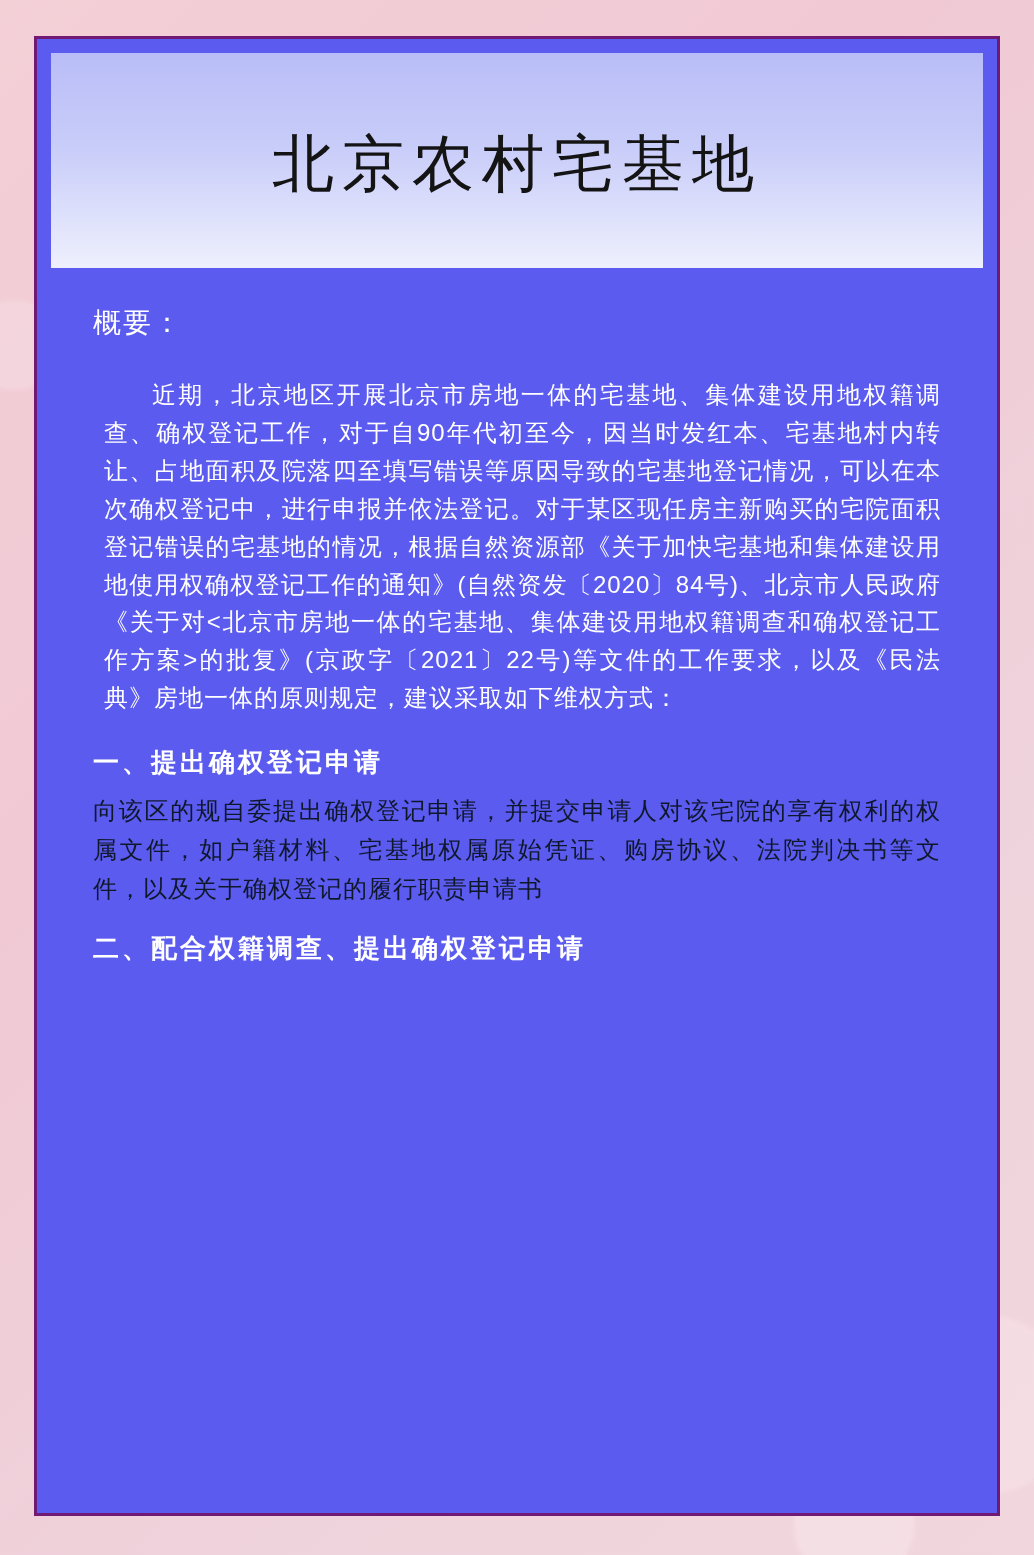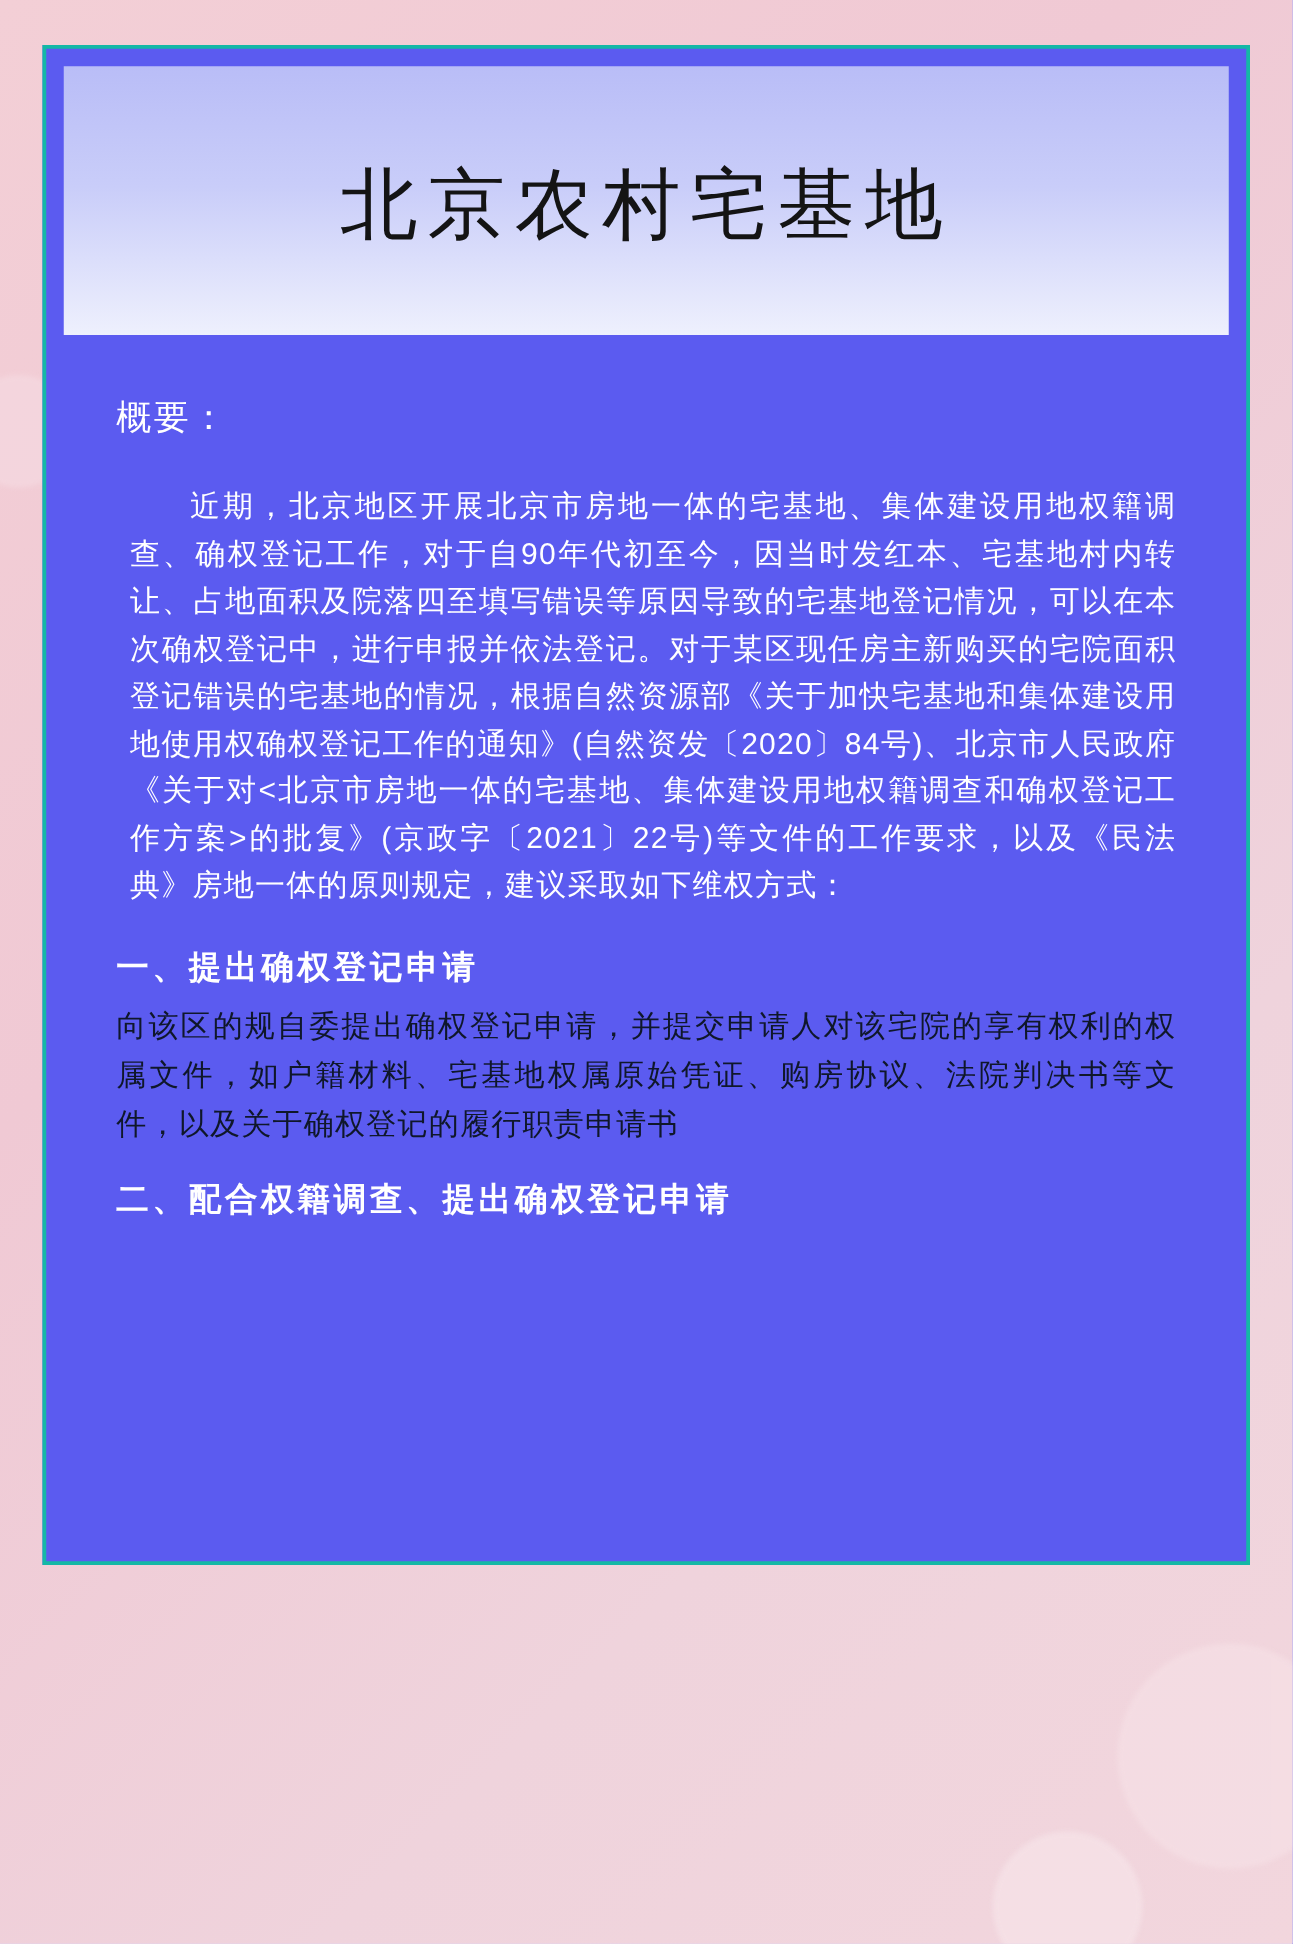--- a/index.html
+++ b/index.html
@@ -23,24 +23,24 @@
   }
   .blob-1 { width: 180px; height: 180px; background: #f7e3e8; right: -40px; bottom: 60px; }
   .blob-2 { width: 120px; height: 120px; background: #f8e8ec; right: 120px; bottom: -30px; }
   .blob-3 { width: 90px; height: 90px; background: #f6dde4; left: -30px; top: 300px; }
 
   .poster {
     position: absolute;
     left: 34px;
     top: 36px;
     width: 966px;
-    height: 1216px;
+    height: 1480px;
     background: #5b5bf0;
     box-sizing: border-box;
-    border: 3px solid #14b8a6;
+    border: 3px solid #701a75;
     overflow: hidden;
   }
 
   .title-band {
     margin: 14px 14px 0 14px;
     height: 215px;
     background: linear-gradient(180deg, #b9bdf7 0%, #c9cdf9 45%, #eef0fd 100%);
     display: flex;
     flex-direction: column;
     align-items: center;
@@ -52,21 +52,21 @@
     font-family: "DejaVu Serif", "Liberation Serif", serif;
     font-size: 62px;
     line-height: 1.28;
     color: #141414;
     letter-spacing: 8px;
     font-weight: 400;
     white-space: nowrap;
   }
 
   .body-wrap {
-    padding: 47px 56px 20px 56px;
+    padding: 36px 56px 20px 56px;
     color: #ffffff;
   }
 
   .summary-label {
     font-size: 28px;
     letter-spacing: 2px;
     margin-bottom: 34px;
     color: #ffffff;
   }
 

